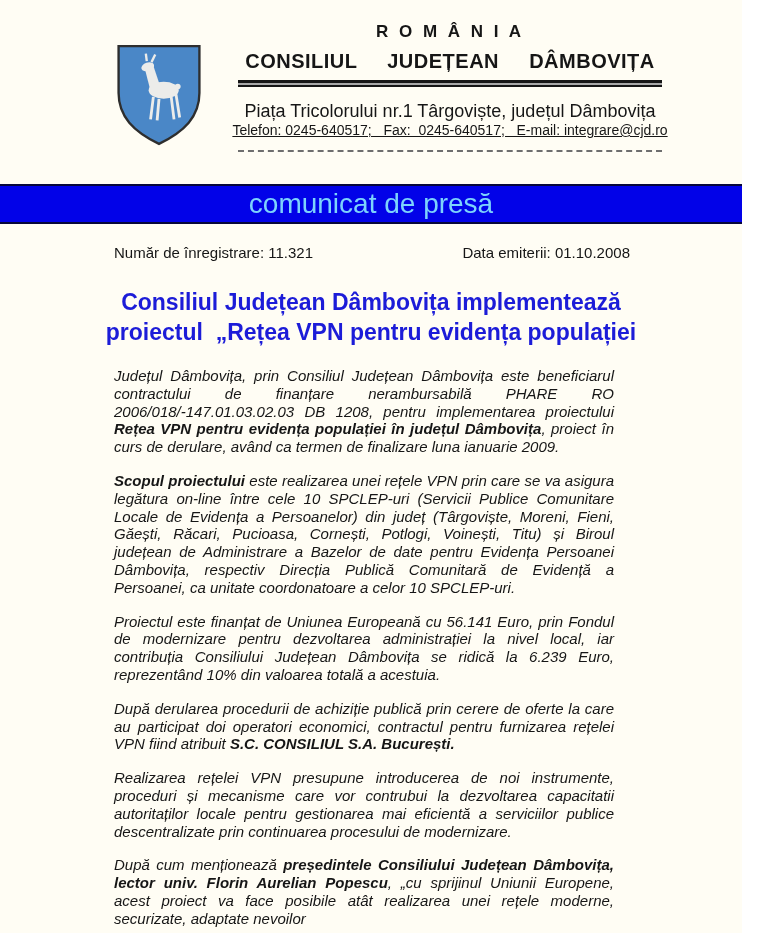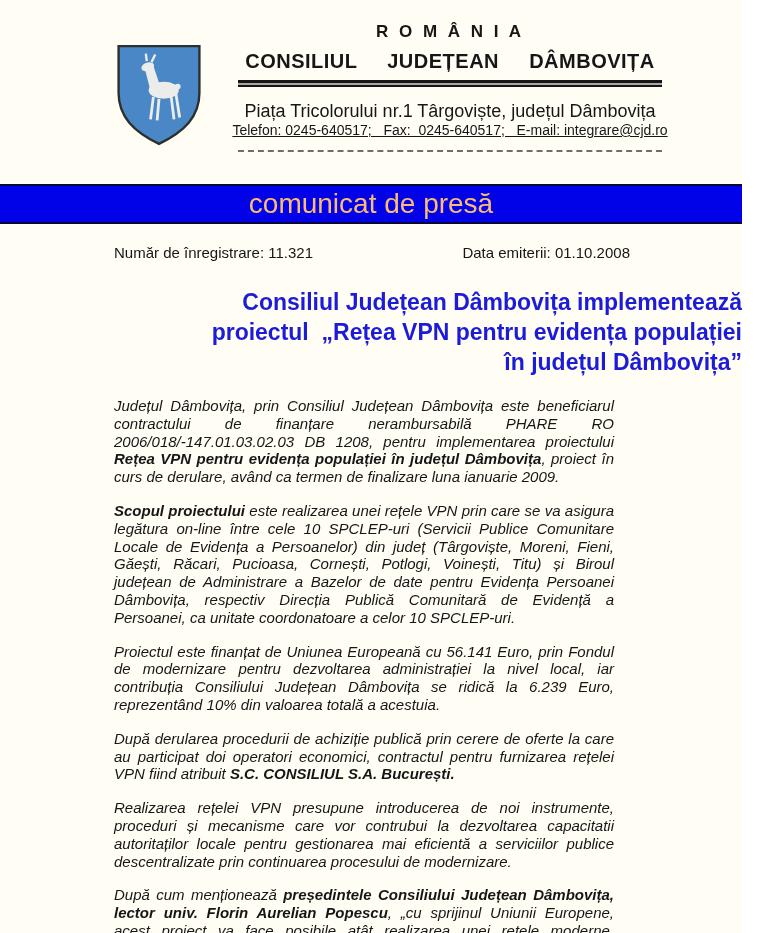--- a/index.html
+++ b/index.html
@@ -78,38 +78,38 @@
     margin-top: 32px;
     height: 36px;
     background: #0202e8;
     border-top: 2px solid #07073c;
     border-bottom: 2px solid #07073c;
     display: flex;
     align-items: center;
     justify-content: center;
   }
   .banner-text {
-    color: #fdba74;
+    color: #7dd3fc;
     font-size: 28px;
     line-height: 1;
   }
 
   
   .reg-row {
     display: flex;
     justify-content: space-between;
     margin: 20px 112px 2px 114px;
     font-size: 15px;
     line-height: 18px;
   }
 
   
   .doc-title {
     margin-top: 25px;
-    text-align: right;
+    text-align: center;
     color: #1c1cd8;
     font-weight: bold;
     font-size: 23px;
     line-height: 30px;
   }
   .doc-title .title-line { white-space: pre; }
 
   
   .body-text {
     margin: 20px 112px 0 114px;
@@ -155,21 +155,20 @@
   </div>
 
   <div class="reg-row">
     <span>Număr de înregistrare: 11.321</span>
     <span>Data emiterii: 01.10.2008</span>
   </div>
 
   <div class="doc-title">
     <div class="title-line">Consiliul Județean Dâmbovița implementează</div>
     <div class="title-line">proiectul  „Rețea VPN pentru evidența populației</div>
-    <div class="title-line">în județul Dâmbovița”</div>
   </div>
 
   <div class="body-text">
     <p class="para"><span>Județul Dâmbovița, prin Consiliul Județean Dâmbovița este beneficiarul contractului de finanțare nerambursabilă PHARE RO 2006/018/-147.01.03.02.03 DB 1208, pentru implementarea proiectului </span><b>Rețea VPN pentru evidența populației în județul Dâmbovița</b><span>, proiect în curs de derulare, având ca termen de finalizare luna ianuarie 2009.</span></p>
 
     <p class="para"><b>Scopul proiectului</b><span> este realizarea unei rețele VPN prin care se va asigura legătura on-line între cele 10 SPCLEP-uri (Servicii Publice Comunitare Locale de Evidența a Persoanelor) din județ (Târgoviște, Moreni, Fieni, Găești, Răcari, Pucioasa, Cornești, Potlogi, Voinești, Titu) și Biroul județean de Administrare a Bazelor de date pentru Evidența Persoanei Dâmbovița, respectiv Direcția Publică Comunitară de Evidență a Persoanei, ca unitate coordonatoare a celor 10 SPCLEP-uri.</span></p>
 
     <p class="para"><span>Proiectul este finanțat de Uniunea Europeană cu 56.141 Euro, prin Fondul de modernizare pentru dezvoltarea administrației la nivel local, iar contribuția Consiliului Județean Dâmbovița se ridică la 6.239 Euro, reprezentând 10% din valoarea totală a acestuia.</span></p>
 
     <p class="para"><span>După derularea procedurii de achiziție publică prin cerere de oferte la care au participat doi operatori economici, contractul pentru furnizarea rețelei VPN fiind atribuit </span><b>S.C. CONSILIUL S.A. București.</b></p>

